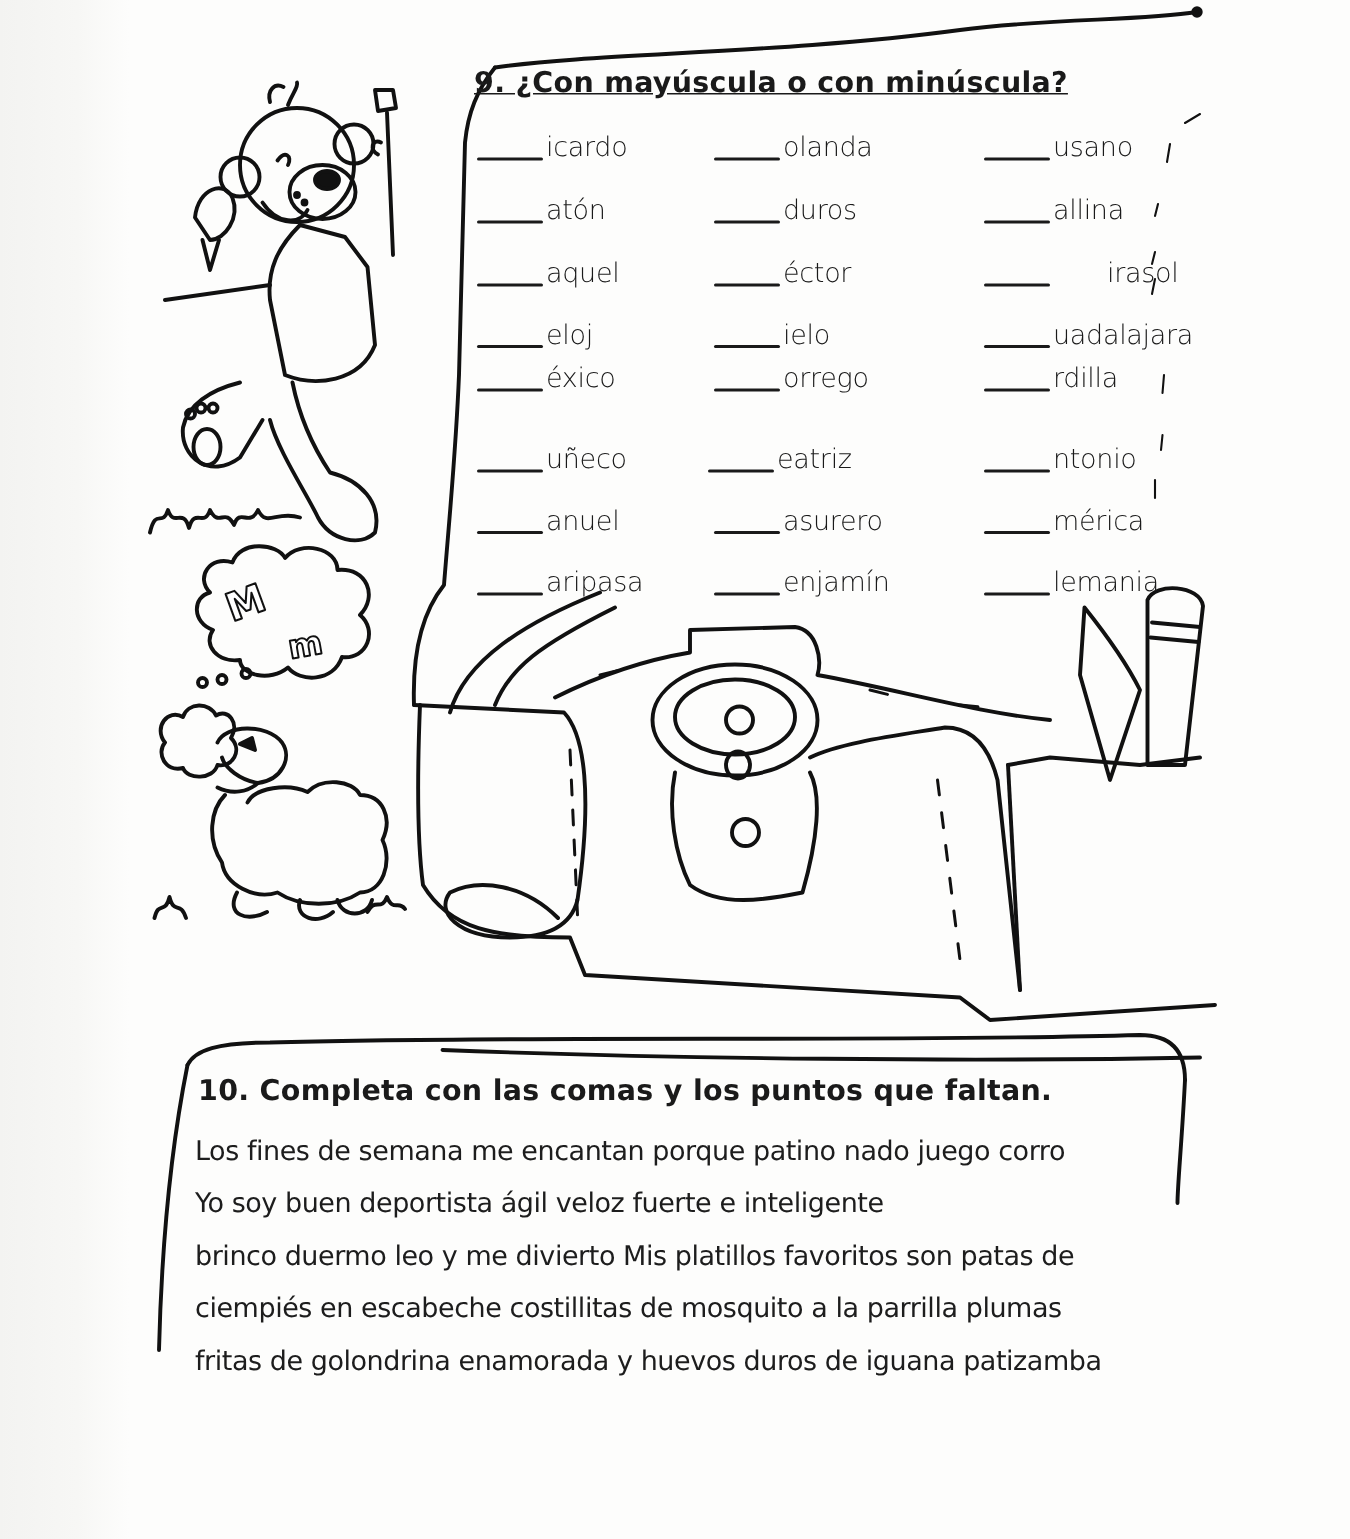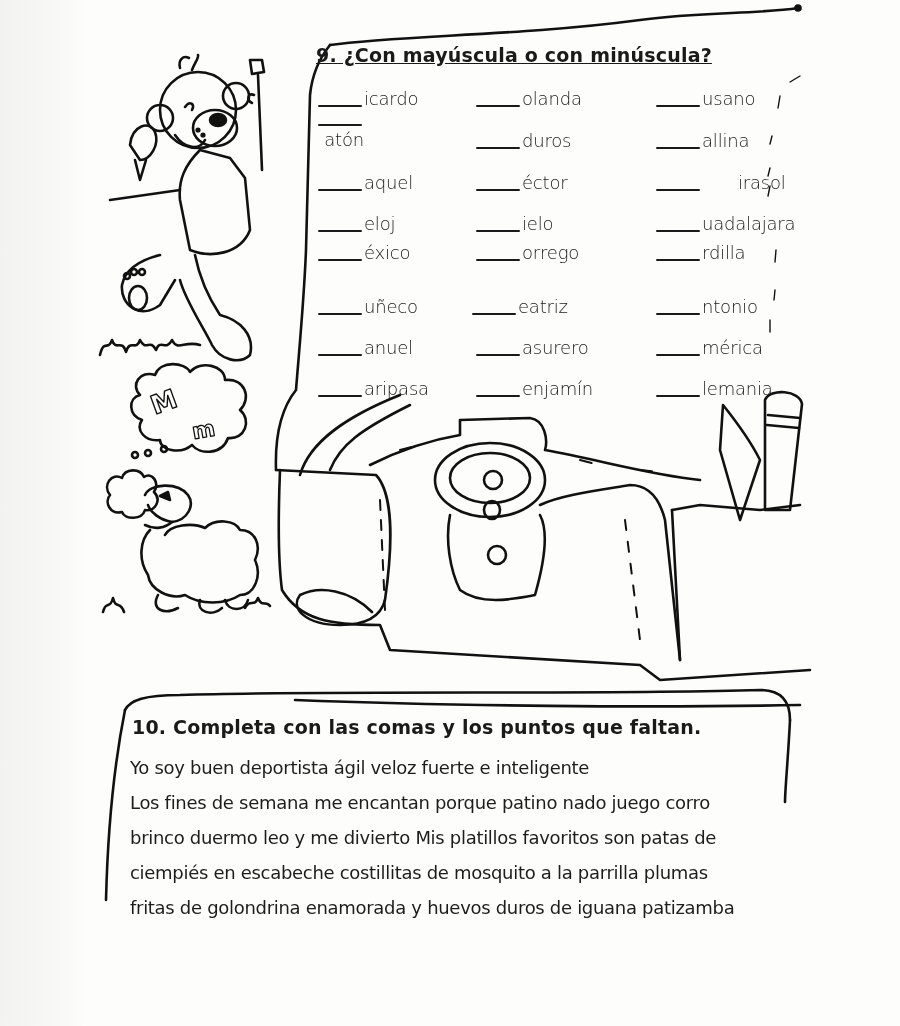--- a/index.html
+++ b/index.html
@@ -134,21 +134,21 @@
     <div class="item" style="left:158px;">
         <span class="blank"></span>
         <span class="word">olanda</span>
       </div>
     <div class="item" style="left:338px;">
         <span class="blank"></span>
         <span class="word">usano</span>
       </div>
   </div>
   <div class="word-row" style="top:124px;">
-    <div class="item" style="left:0px;flex-direction:column;">
+    <div class="item" style="left:0px;">
         <span class="blank"></span>
         <span class="word">atón</span>
       </div>
     <div class="item" style="left:158px;">
         <span class="blank"></span>
         <span class="word">duros</span>
       </div>
     <div class="item" style="left:338px;">
         <span class="blank"></span>
         <span class="word">allina</span>
@@ -236,18 +236,18 @@
     <div class="item" style="left:338px;">
         <span class="blank"></span>
         <span class="word">lemania</span>
       </div>
   </div>
 </div>
 
 <div class="title" style="left:132px; top:716px;">10. Completa con las comas y los puntos que faltan.</div>
 
 <div class="paragraph">
+  <div>Los fines de semana me encantan porque patino nado juego corro</div>
   <div>Yo soy buen deportista ágil veloz fuerte e inteligente</div>
-  <div>Los fines de semana me encantan porque patino nado juego corro</div>
   <div>brinco duermo leo y me divierto Mis platillos favoritos son patas de</div>
   <div>ciempiés en escabeche costillitas de mosquito a la parrilla plumas</div>
   <div>fritas de golondrina enamorada y huevos duros de iguana patizamba</div>
 </div>
 
 </body></html>

